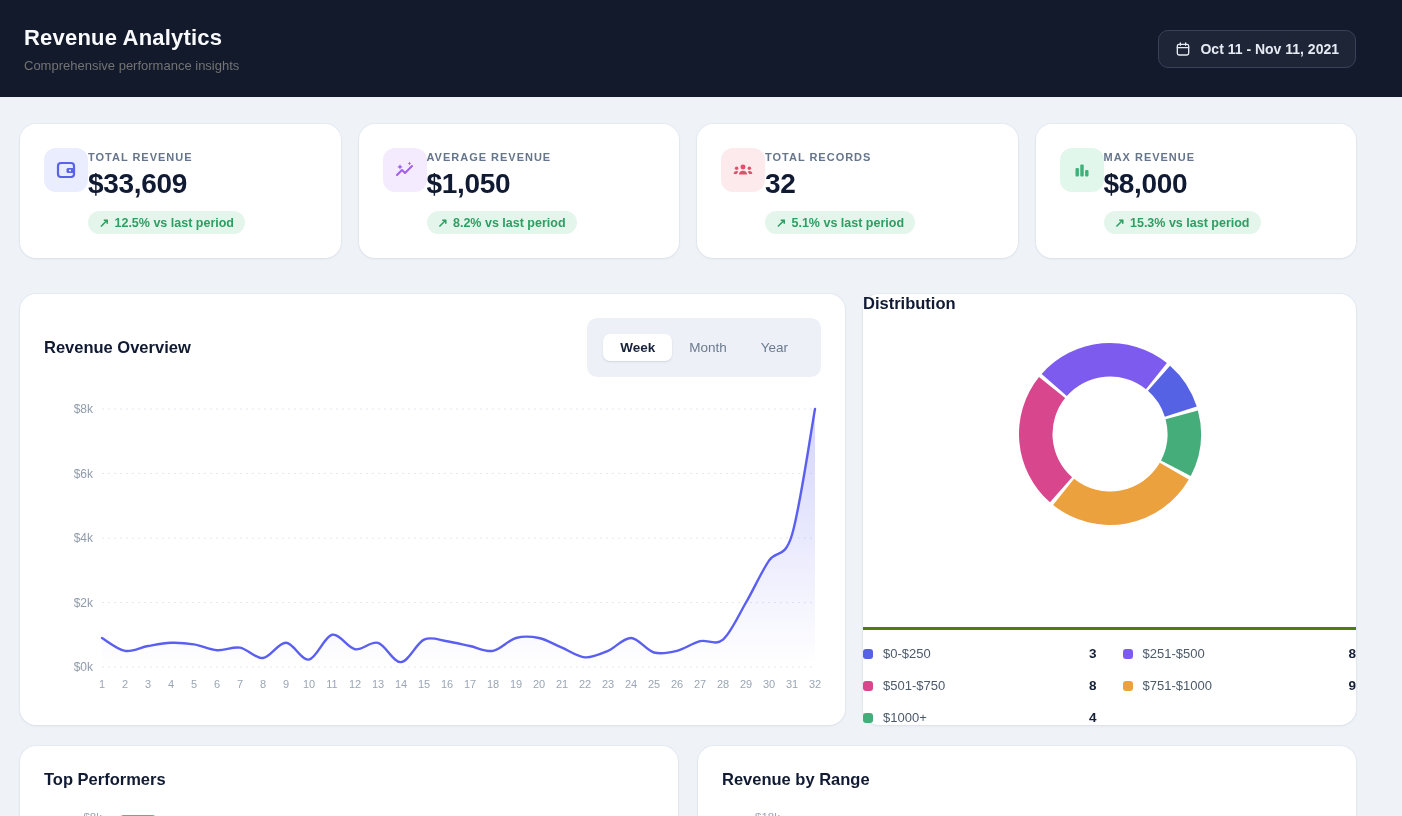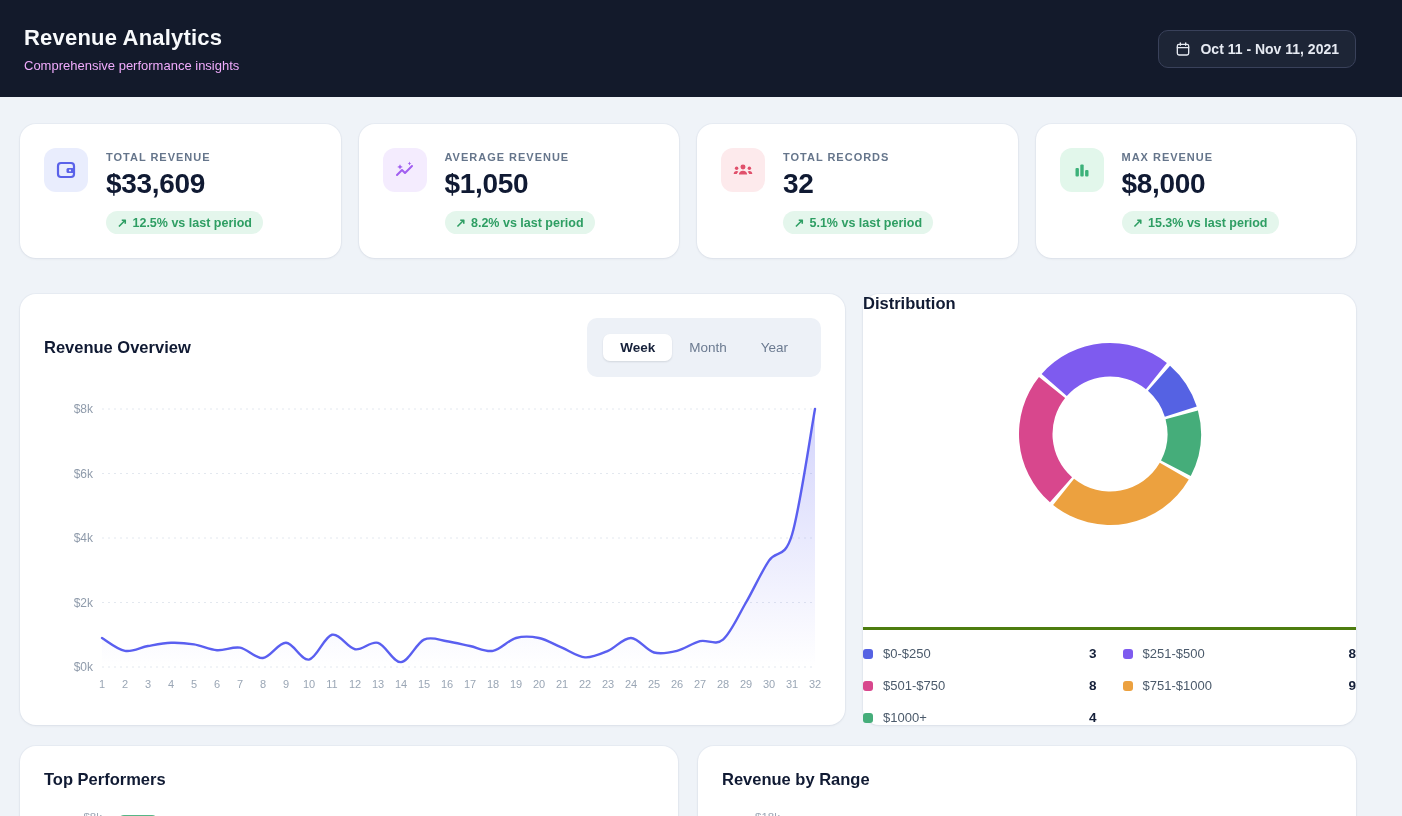--- a/index.html
+++ b/index.html
@@ -3,36 +3,36 @@
 <meta charset="utf-8">
 <style>
   * { margin:0; padding:0; box-sizing:border-box; }
   html,body { width:1402px; height:816px; overflow:hidden; }
   body { font-family:"Liberation Sans", sans-serif; background:#eff3f8; color:#101a33; }
 
   
   header { height:97px; background:#131a2b; display:flex; align-items:center; justify-content:space-between;
            padding:0 46px 0 24px; }
   .h-title { color:#f8fafc; font-size:22px; font-weight:700; letter-spacing:.2px; }
-  .h-sub   { color:#f0abfc; font-size:13px; margin-top:7px; }
+  .h-sub   { color:#737373; font-size:13px; margin-top:7px; }
   .date-btn { display:inline-flex; align-items:center; gap:9px; background:#1d2536; border:1px solid #39415a;
               color:#e6eaf2; font-family:inherit; font-size:14px; font-weight:600; border-radius:10px;
               padding:10px 16px; cursor:pointer; }
   .date-btn svg { display:block; }
 
   
   main { margin:0 46px 0 20px; }
   .kpi-grid { display:grid; grid-template-columns:repeat(4,1fr); gap:18px; margin-top:27px; }
   .mid-grid { display:grid; grid-template-columns:825px 1fr; gap:18px; margin-top:36px; }
   .bottom-grid { display:grid; grid-template-columns:1fr 1fr; gap:20px; margin-top:21px; }
 
   .card { background:#fff; border-radius:16px; box-shadow:0 1px 3px rgba(16,24,40,.06), 0 0 0 1px rgba(226,232,240,.55); }
 
   
-  .kpi-card { height:134px; padding:24px; display:flex; gap:18px; align-items:flex-start; }
+  .kpi-card { height:134px; padding:24px; display:flex; align-items:flex-start; }
   .kpi-icon { width:44px; height:44px; border-radius:12px; flex:0 0 auto; display:flex; align-items:center; justify-content:center; }
   .kpi-label { font-size:11px; font-weight:700; letter-spacing:.09em; color:#65758b; margin-top:3px; }
   .kpi-value { font-size:28px; font-weight:800; color:#101a33; margin-top:5px; letter-spacing:-.3px; }
   .kpi-badge { display:inline-flex; align-items:center; gap:5px; margin-top:11px; background:#e4f6ec; color:#2e9e63;
                font-size:12.5px; font-weight:600; border-radius:999px; padding:4px 11px; }
 
   
   .rev-card { height:431px; padding:24px; }
   .card-head { display:flex; align-items:center; justify-content:space-between; }
   .card-title { font-size:16.5px; font-weight:700; color:#101a33; }

